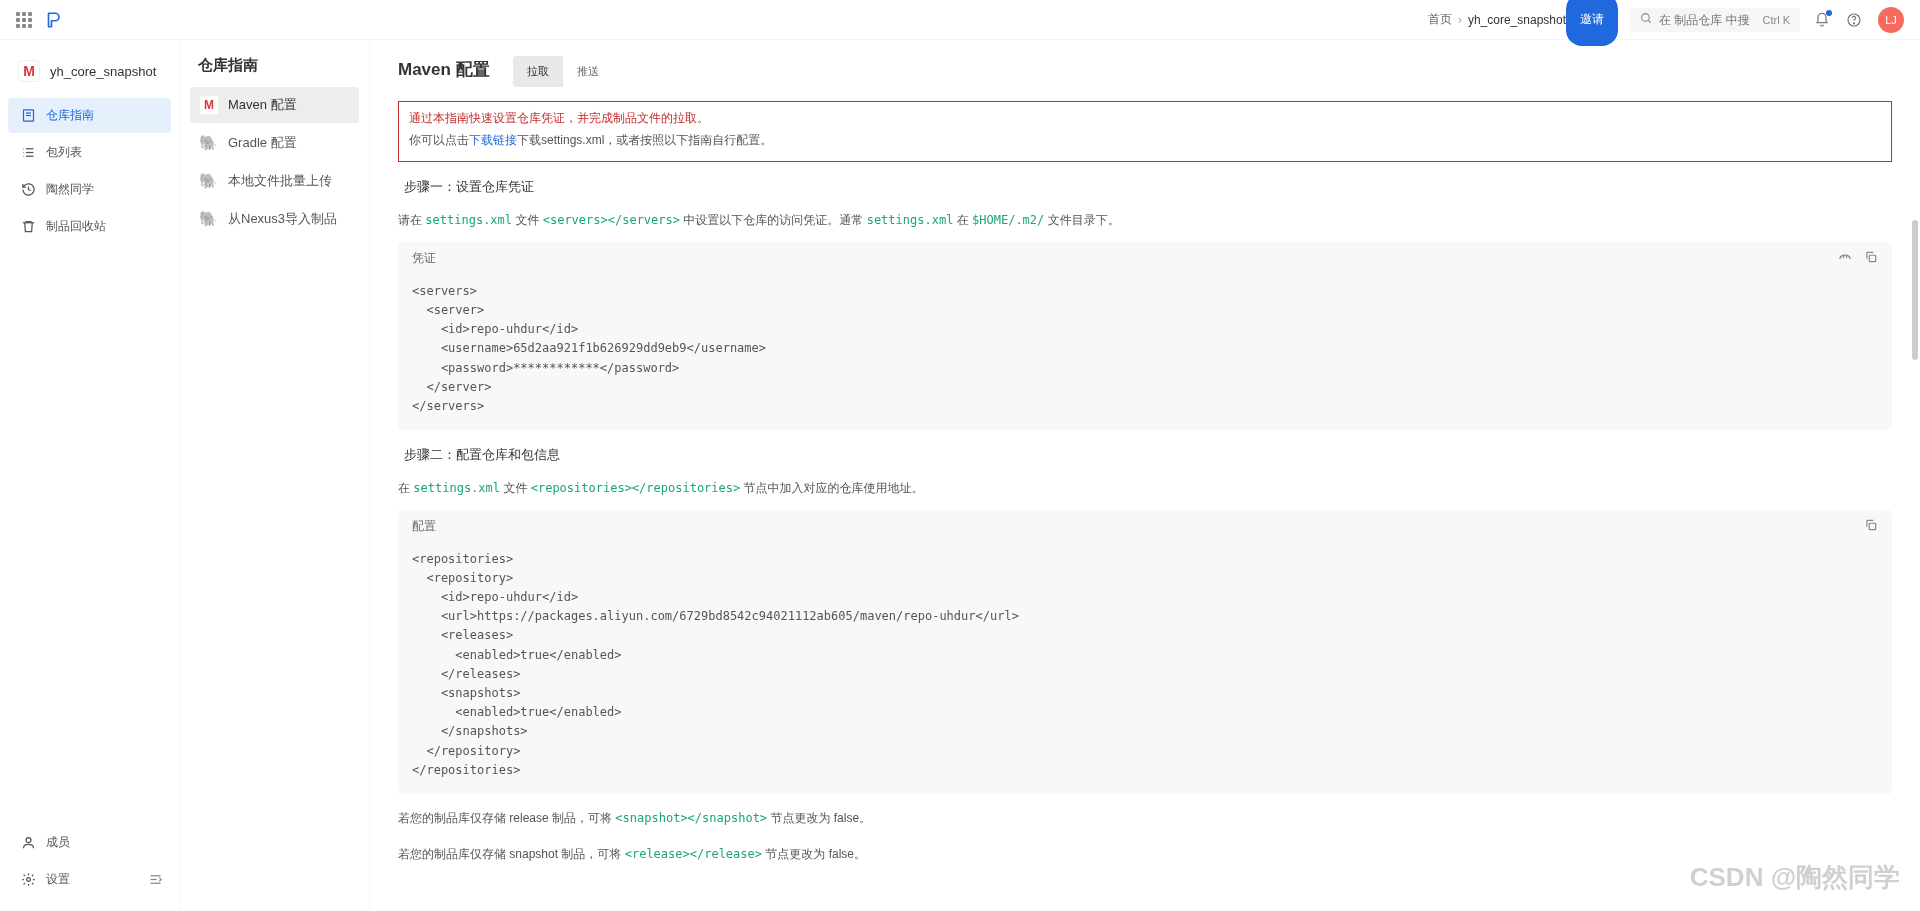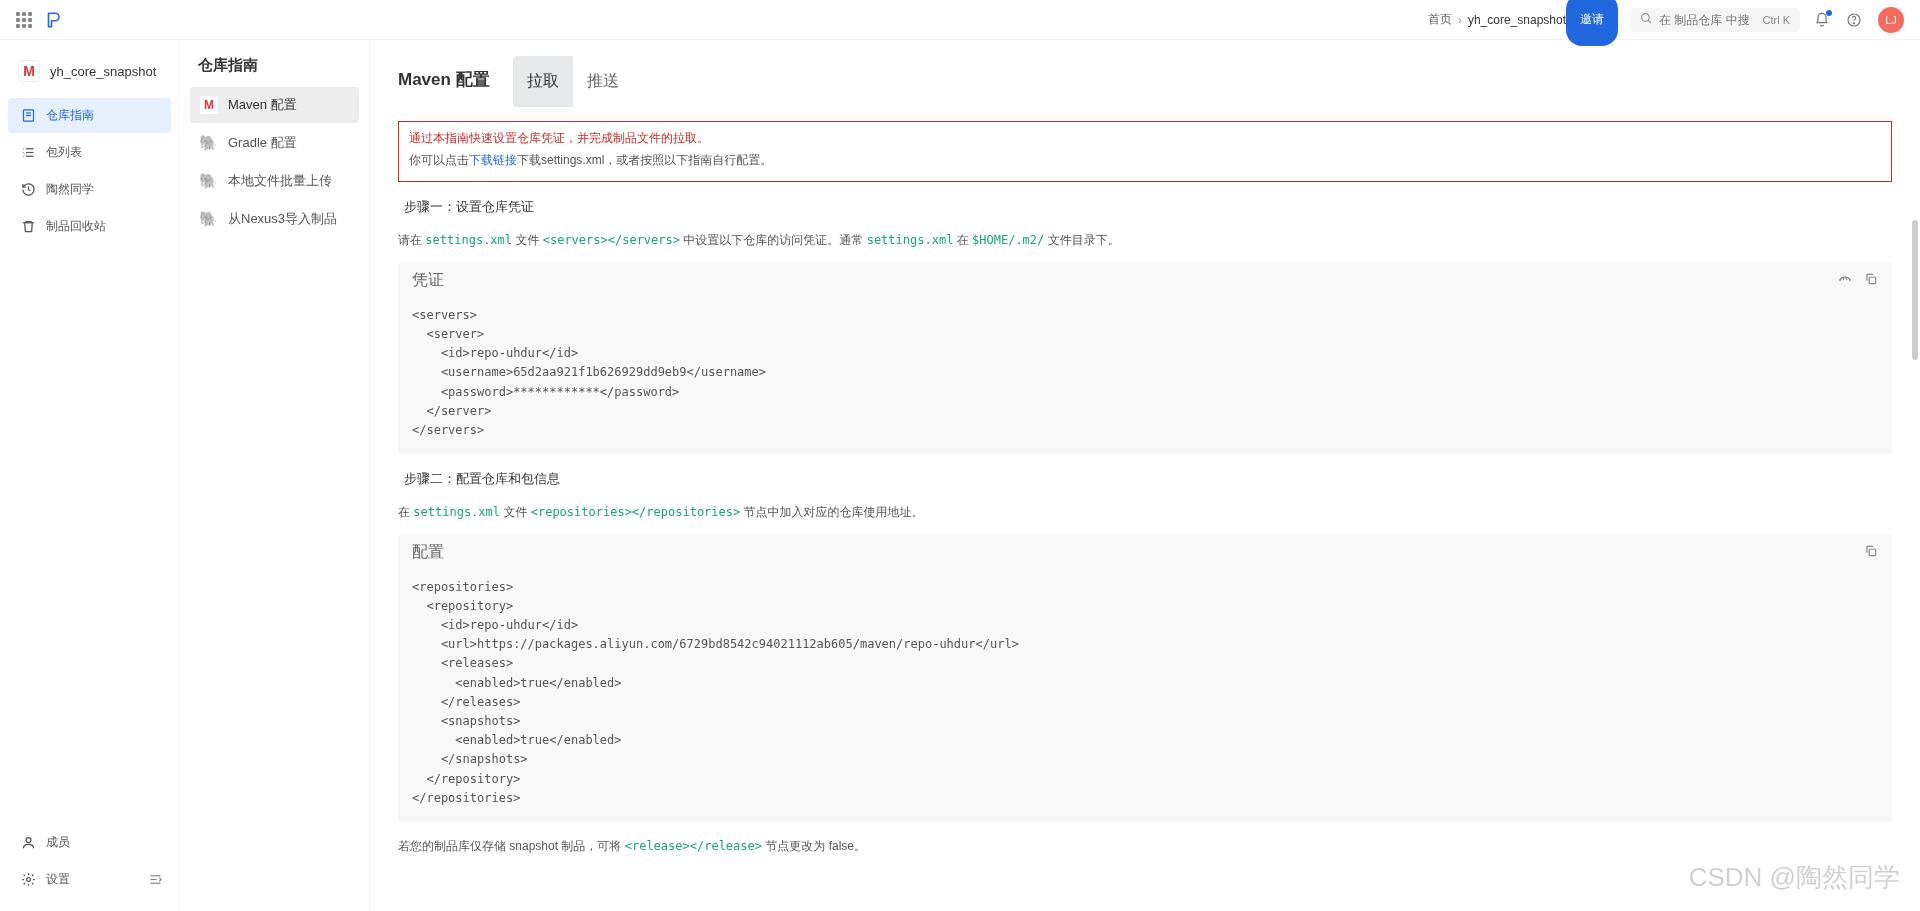--- a/index.html
+++ b/index.html
@@ -35,36 +35,36 @@
 .midnav { width:190px; background:#fff; padding:16px 10px; border-right:1px solid rgba(0,0,0,0.03); }
 .midnav h3 { font-size:15px; font-weight:600; padding:0 8px 12px; color:#333; }
 .mid-item { display:flex; align-items:center; padding:9px 10px; border-radius:4px; cursor:pointer; color:#555; margin-bottom:2px; font-size:13px; }
 .mid-item .ic { width:18px; height:18px; margin-right:10px; display:flex; align-items:center; justify-content:center; }
 .mid-item.active { background:#EDEDED; color:#333; }
 .mid-item .mbox2 { width:18px; height:18px; background:#fff; color:#D9363E; display:flex; align-items:center; justify-content:center; font-weight:bold; font-size:12px; }
 .elephant { font-size:15px; color:#666; }
 .content { flex:1; overflow-y:auto; padding:16px 28px 40px; position:relative; }
 .content h2 { font-size:17px; font-weight:600; display:inline-block; margin-right:20px; }
 .tabs { display:inline-flex; border-radius:4px; overflow:hidden; vertical-align:middle; }
-.tab { padding:15px 14px; font-size:16px; cursor:pointer; color:#666; }
+.tab { padding:8px 14px; font-size:11px; cursor:pointer; color:#666; }
 .tab.active { background:#E7E8EA; color:#333; }
 .section { margin-top:14px; line-height:1.8; font-size:12px; color:#555; }
 .redbox { border:1.5px solid #C52D2D; padding:6px 10px 10px; }
 .redbox .top-line { color:#C52D2D; }
 .link { color:#1F68DD; cursor:pointer;margin-top:21px; }
 .step-title { font-size:13px; color:#333; margin:16px 6px 10px; font-weight:500; }
 .codespan { color:#18A871; font-family:Consolas,Monaco,monospace; }
 .codespan.path { color:#18A871; }
 .codeblock { background:#F8F8F8; border-radius:4px; margin:10px 0; }
 .codeblock-head { display:flex; align-items:center; padding:8px 14px; color:#666; border-bottom:1px solid transparent; }
-.codeblock-head .title { font-size:16px; }
+.codeblock-head .title { font-size:12px; }
 .codeblock-head .acts { margin-left:auto; display:flex; gap:12px; color:#888; }
 .codeblock-head .acts span { cursor:pointer; }
 .codeblock pre { padding:6px 14px 14px; font-family:Consolas,Monaco,monospace; font-size:12px; color:#555; line-height:1.6; white-space:pre; overflow-x:auto; }
-.watermark { position:fixed; right:20px; bottom:16px; font-size:26px; color:rgba(120,120,120,0.35); font-weight:400; pointer-events:none; font-family:"Microsoft YaHei",sans-serif; }
+.watermark { position:fixed; right:20px; bottom:16px; font-size:26px; color:rgba(120,120,120,0.35); font-weight:700; pointer-events:none; font-family:"Microsoft YaHei",sans-serif; }
 .copy-ic svg, .eye-ic svg { width:14px; height:14px; }
 .scrollbar-ind { position:absolute; right:2px; top:180px; width:6px; height:140px; background:#ccc; border-radius:3px; }
 </style>
 </head>
 <body>
 
 <div class="top-bar">
   <div class="apps-icon">
       <span></span>
       <span></span>
@@ -282,20 +282,23 @@
       &lt;enabled&gt;true&lt;/enabled&gt;
     &lt;/releases&gt;
     &lt;snapshots&gt;
       &lt;enabled&gt;true&lt;/enabled&gt;
     &lt;/snapshots&gt;
   &lt;/repository&gt;
 &lt;/repositories&gt;</pre>
     </div>
 
     <div class="section">
+      <span>若您的制品库仅存储 release 制品，可将 </span><span class="codespan">&lt;snapshot&gt;&lt;/snapshot&gt;</span><span> 节点更改为 false。</span>
+    </div>
+    <div class="section">
       <span>若您的制品库仅存储 snapshot 制品，可将 </span><span class="codespan">&lt;release&gt;&lt;/release&gt;</span><span> 节点更改为 false。</span>
     </div>
 
     <div class="scrollbar-ind"></div>
   </div>
 </div>
 
 <div class="watermark">CSDN @陶然同学</div>
 
 </body></html>

